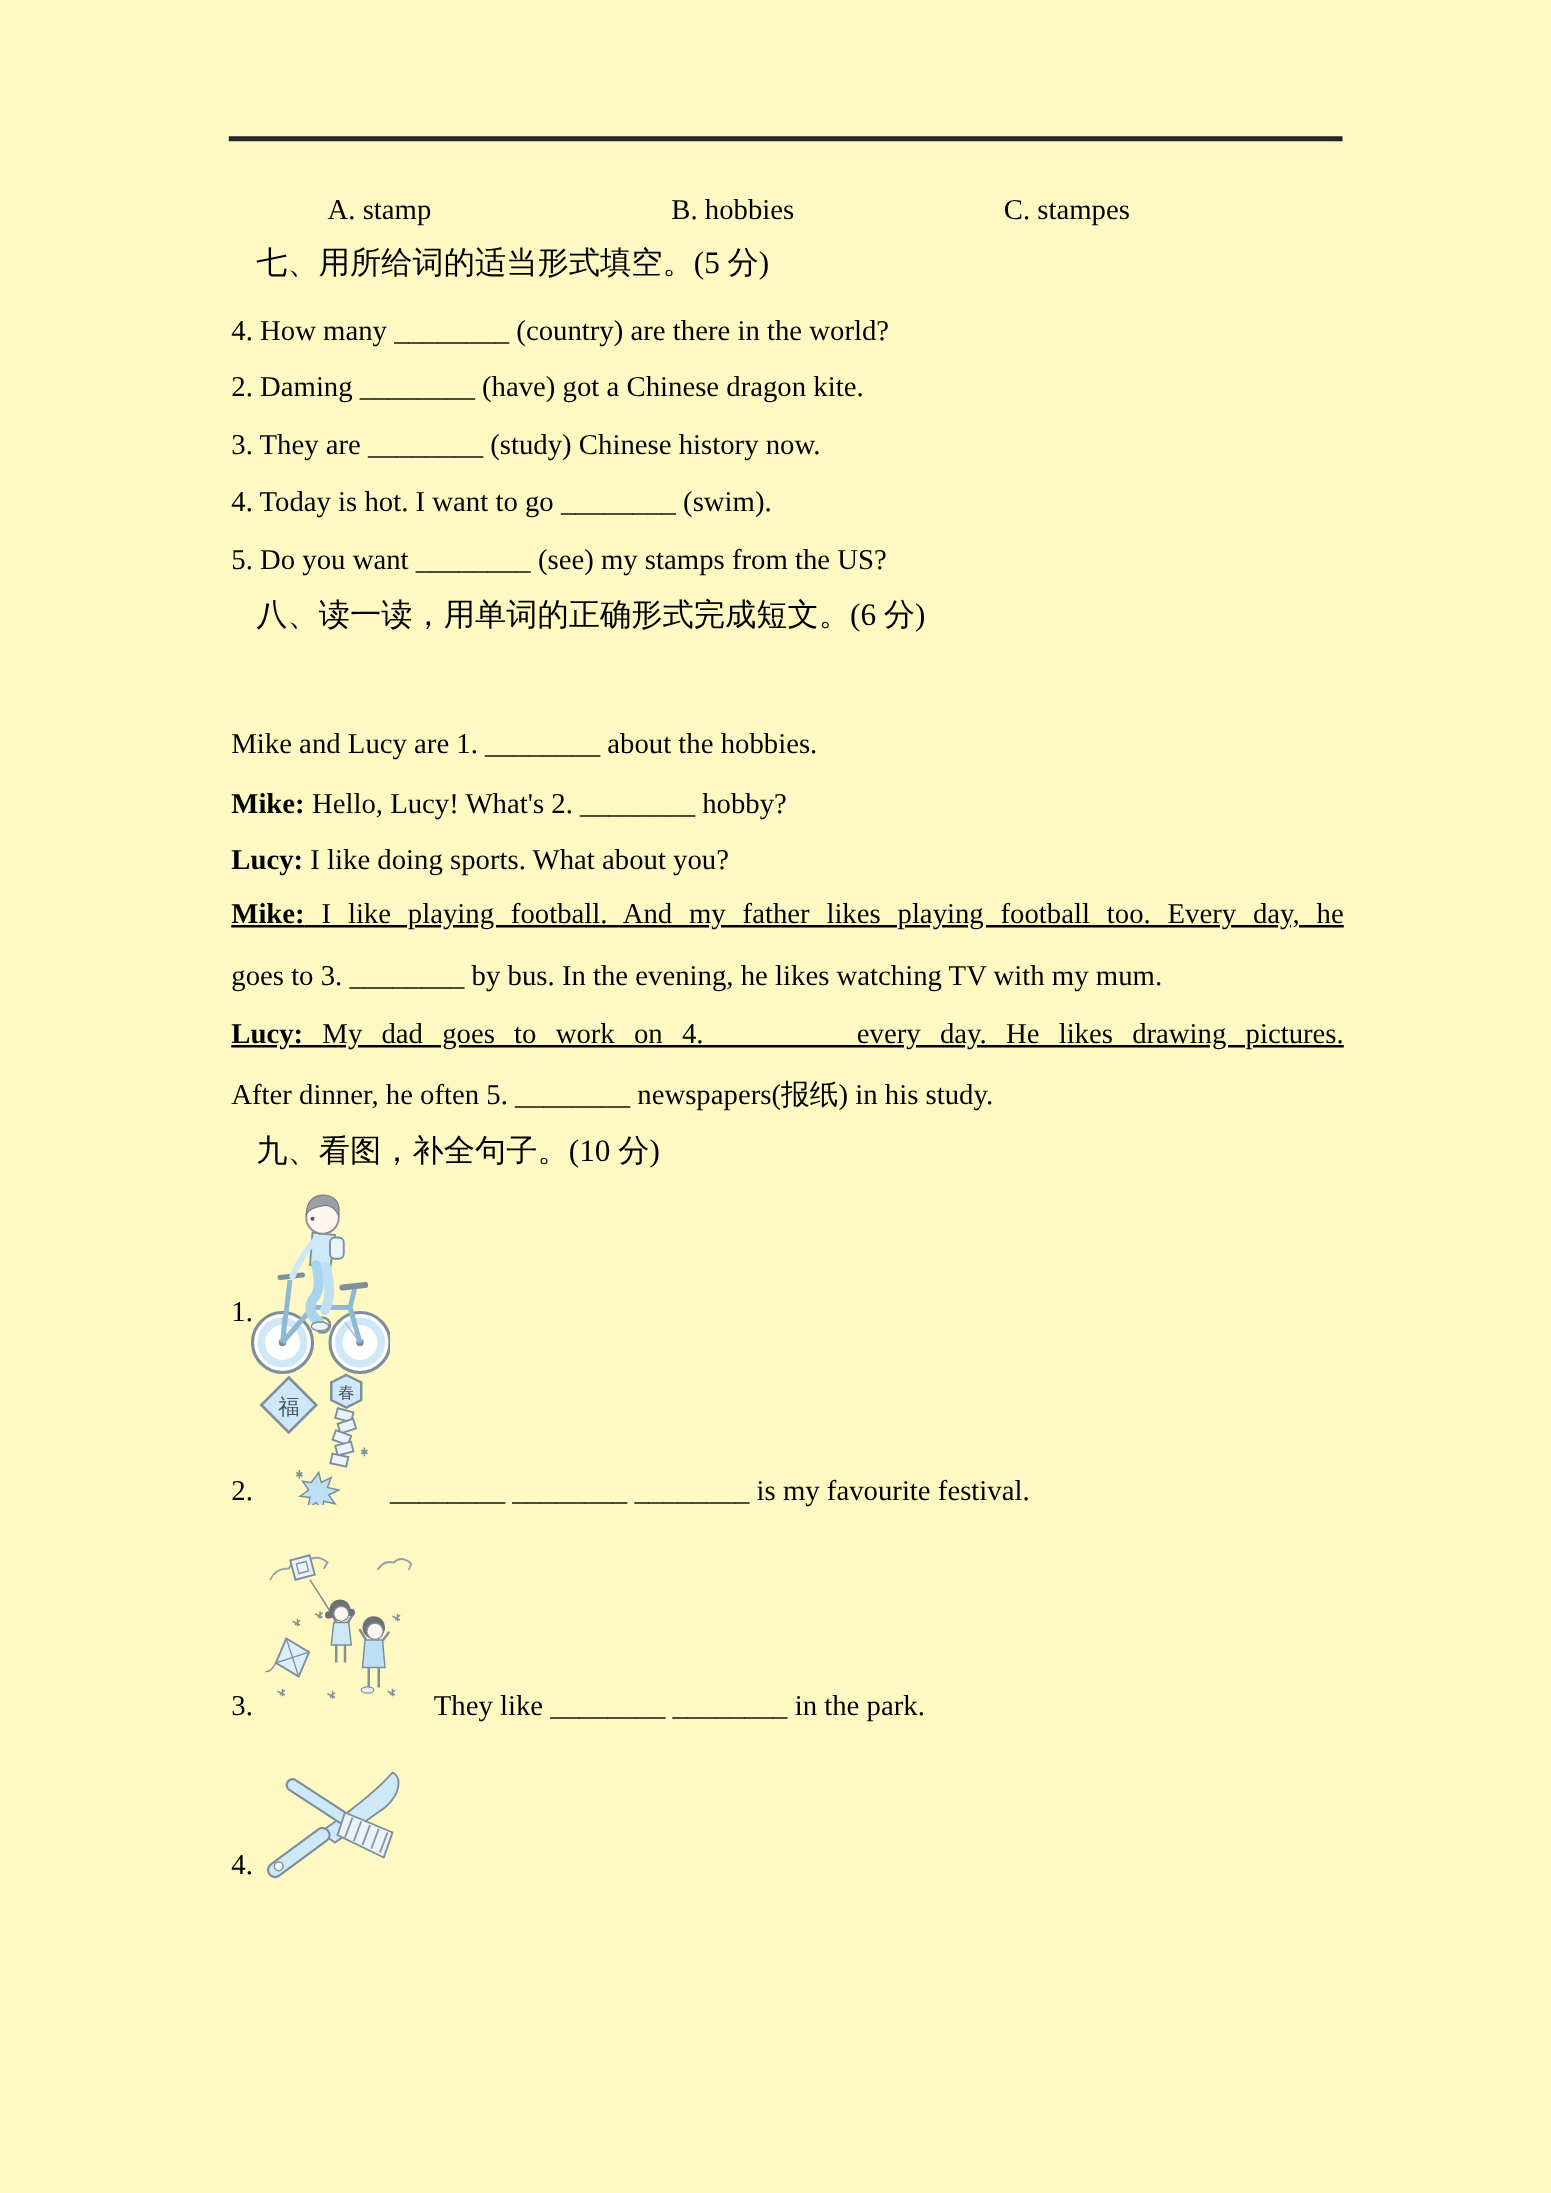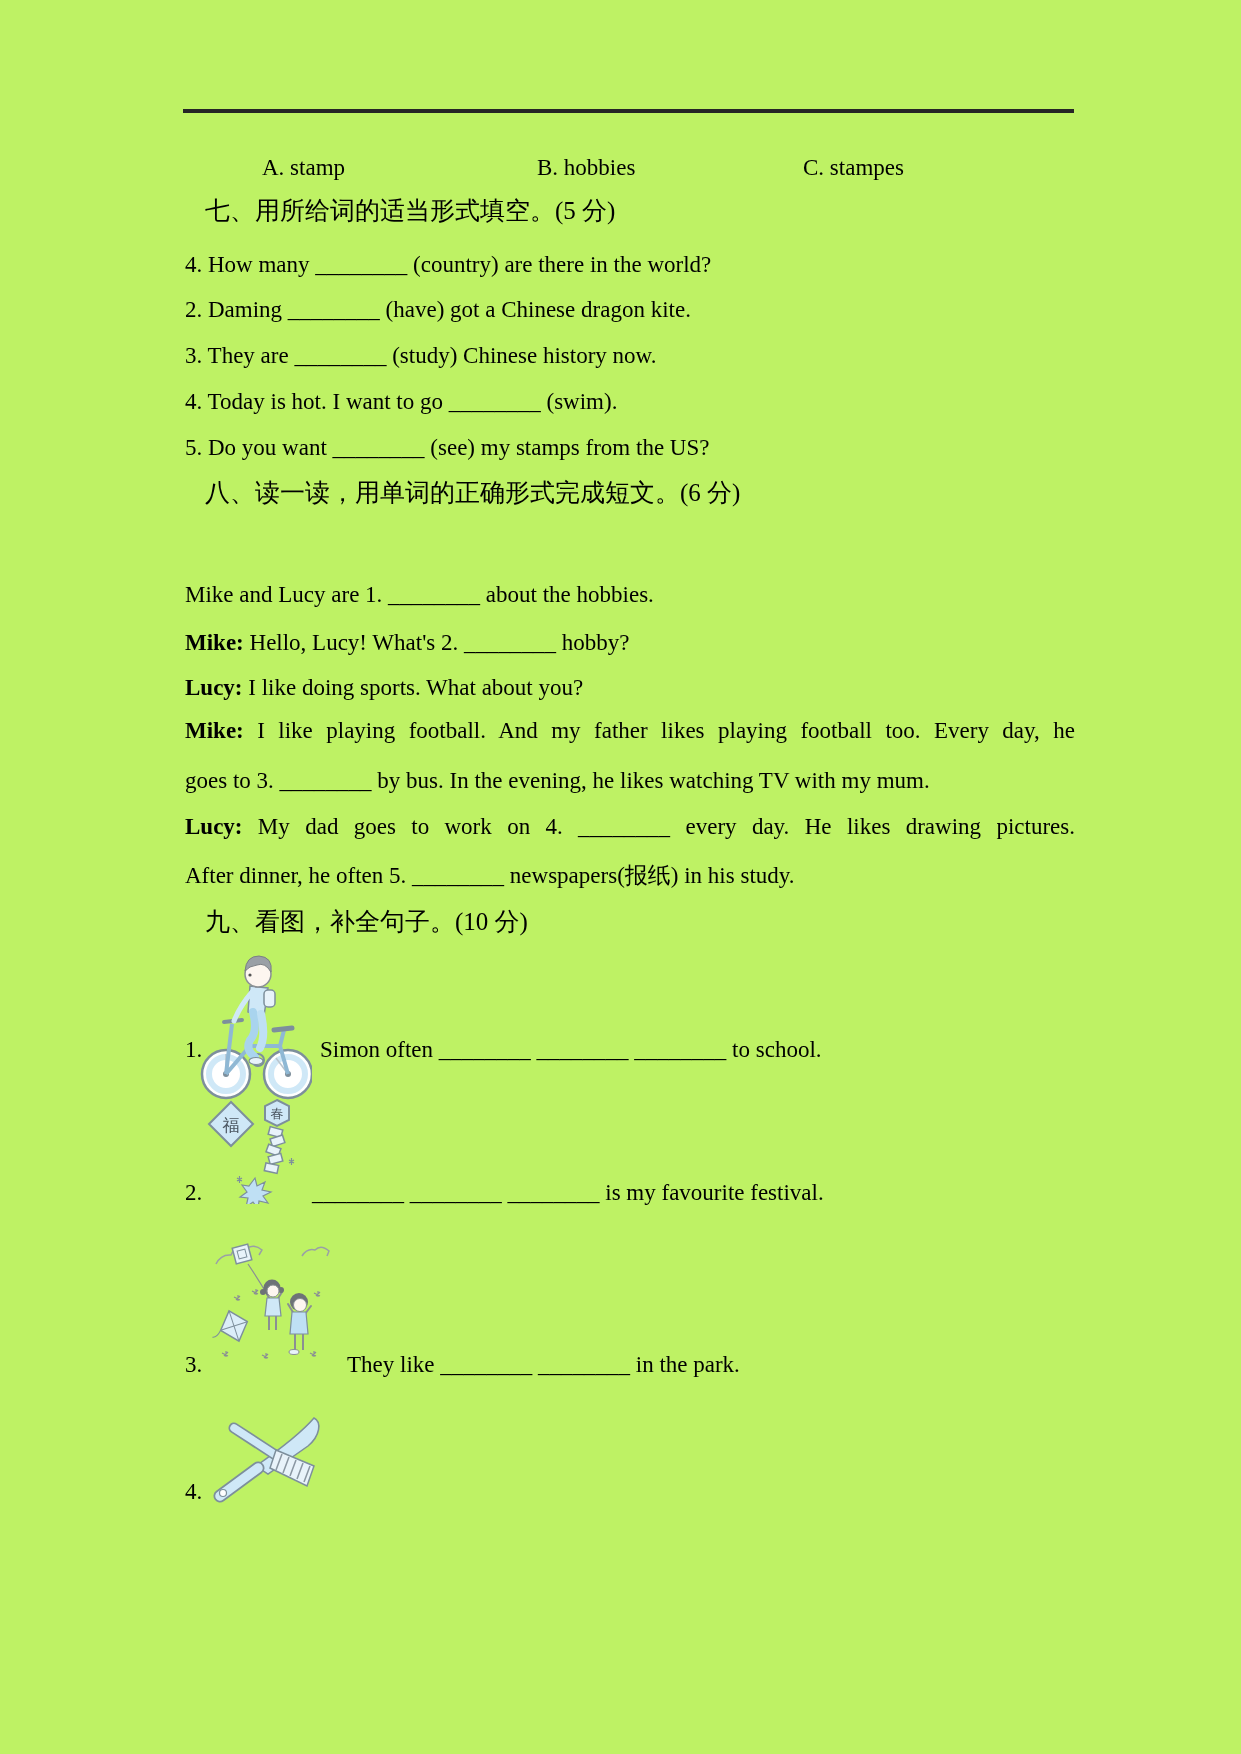--- a/index.html
+++ b/index.html
@@ -1,31 +1,31 @@
 <!DOCTYPE html>
 <html><head>
 <meta charset="utf-8">
 <style>
   html,body{margin:0;padding:0;background:#ffffff;}
   .page{
     position:relative;
     width:1241px;height:1754px;
-    background:#bef264;
+    background:#fef9c3;
     font-family:"Liberation Serif","DejaVu Serif",serif;
     color:#000;
     overflow:hidden;
   }
   .rule{position:absolute;left:183px;top:109px;width:891px;height:4px;background:#262626;}
   .opt{position:absolute;font-size:23px;line-height:30px;white-space:nowrap;}
   .line{
     position:absolute;left:185px;width:890px;
     font-size:23px;line-height:30px;white-space:nowrap;
   }
   .cjk{font-size:25px;line-height:34px;margin-left:20px;}
-  .just{white-space:normal;text-align:justify;text-align-last:justify;}
+  .just{white-space:normal;text-align:justify;text-align-last:justify;text-decoration:underline;}
   .num{position:absolute;left:185px;font-size:23px;line-height:30px;}
   .itext{position:absolute;font-size:23px;line-height:30px;white-space:nowrap;}
   .illus{position:absolute;}
   b{font-weight:bold;}
 </style>
 </head>
 <body>
 
 <div class="page">
 
@@ -71,21 +71,20 @@
     <rect x="64" y="40" width="11" height="17" rx="4" fill="#e8f3fa" stroke="#7d8f9c" stroke-width="1.5"></rect>
     <path d="M52,42 Q40,56 34,71" fill="none" stroke="#cfe8f7" stroke-width="5" stroke-linecap="round"></path>
     <path d="M53,62 Q58,82 50,90 Q45,100 55,107" fill="none" stroke="#a9d4ee" stroke-width="8" stroke-linecap="round"></path>
     <path d="M61,64 Q66,86 60,98" fill="none" stroke="#bfe0f4" stroke-width="8" stroke-linecap="round"></path>
     <ellipse cx="56" cy="111" rx="7" ry="3.5" fill="#e8f3fa" stroke="#7d8f9c" stroke-width="1.2"></ellipse>
     <circle cx="58" cy="24" r="13" fill="#fdf6f0" stroke="#8a8f94" stroke-width="1.5"></circle>
     <path d="M45,21 Q46,6 59,6 Q73,7 71,22 Q65,12 57,15 Q49,16 45,21 Z" fill="#9aa0a6" stroke="#7a7f84" stroke-width="1"></path>
     <circle cx="50" cy="25" r="1.6" fill="#555"></circle>
   </svg>
   <div class="num" style="top:1035px">1.</div>
-  <div class="itext" style="left:320px;top:1035px">Simon often ________ ________ ________ to school.</div>
 
   <svg class="illus" style="left:205px;top:1098px" width="100" height="106" viewBox="0 0 100 106">
     <polygon points="26,4 48,26 26,48 4,26" fill="#cfe8f7" stroke="#7d8f9c" stroke-width="2"></polygon>
     <text x="26" y="33" font-size="17" text-anchor="middle" fill="#4a5560" font-family="'Liberation Serif',serif">福</text>
     <polygon points="72,2 84,8 84,22 72,28 60,22 60,8" fill="#cfe8f7" stroke="#7d8f9c" stroke-width="2"></polygon>
     <text x="72" y="20" font-size="13" text-anchor="middle" fill="#4a5560" font-family="'Liberation Serif',serif">春</text>
     <g fill="#e8f3fa" stroke="#7d8f9c" stroke-width="1.5">
       <rect x="64" y="30" width="13" height="8" transform="rotate(15 70 34)"></rect>
       <rect x="66" y="39" width="13" height="8" transform="rotate(-18 72 43)"></rect>
       <rect x="62" y="48" width="13" height="8" transform="rotate(20 68 52)"></rect>

